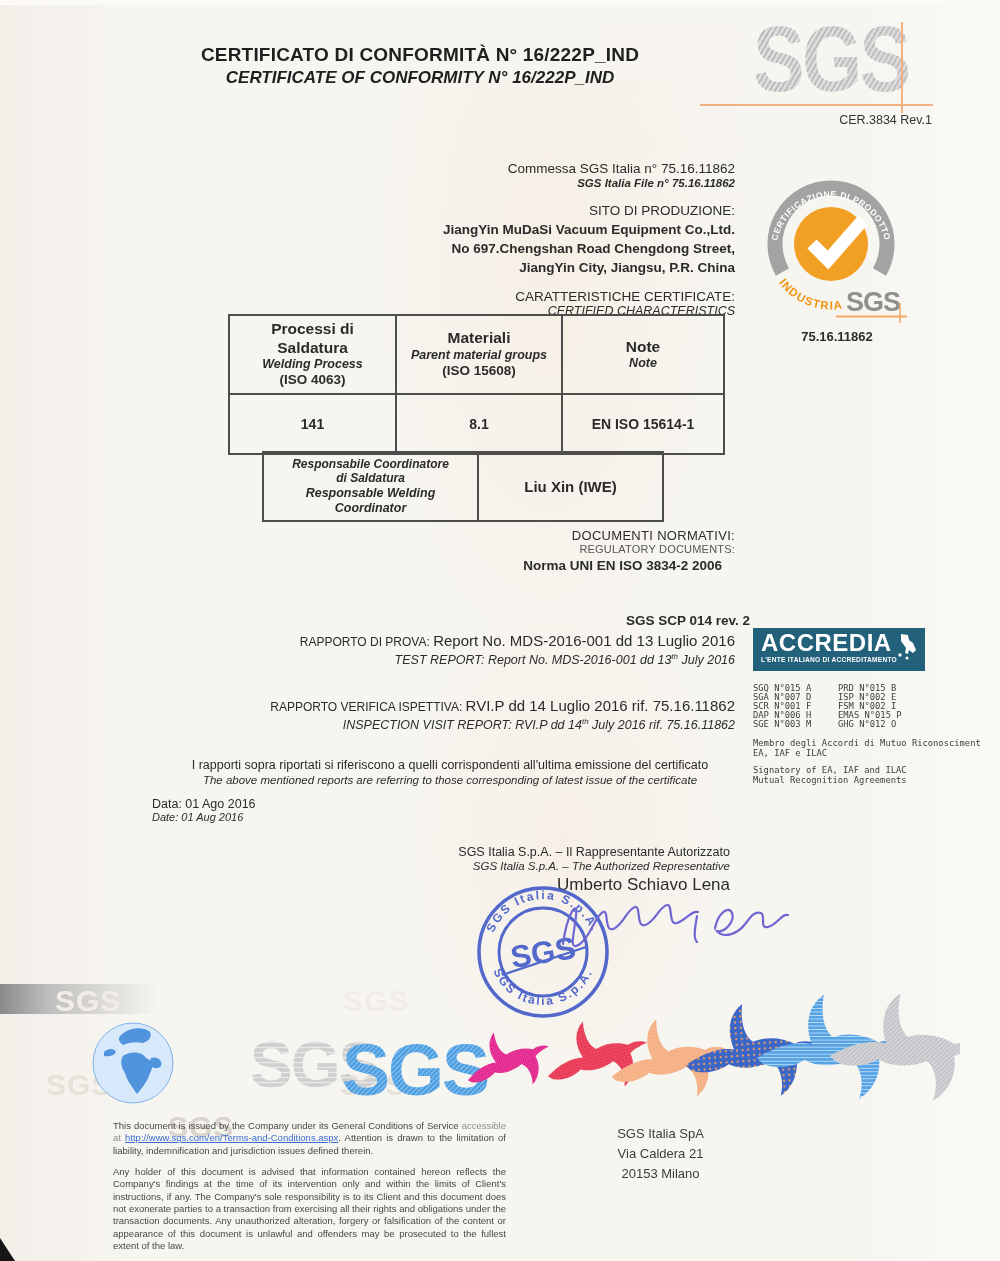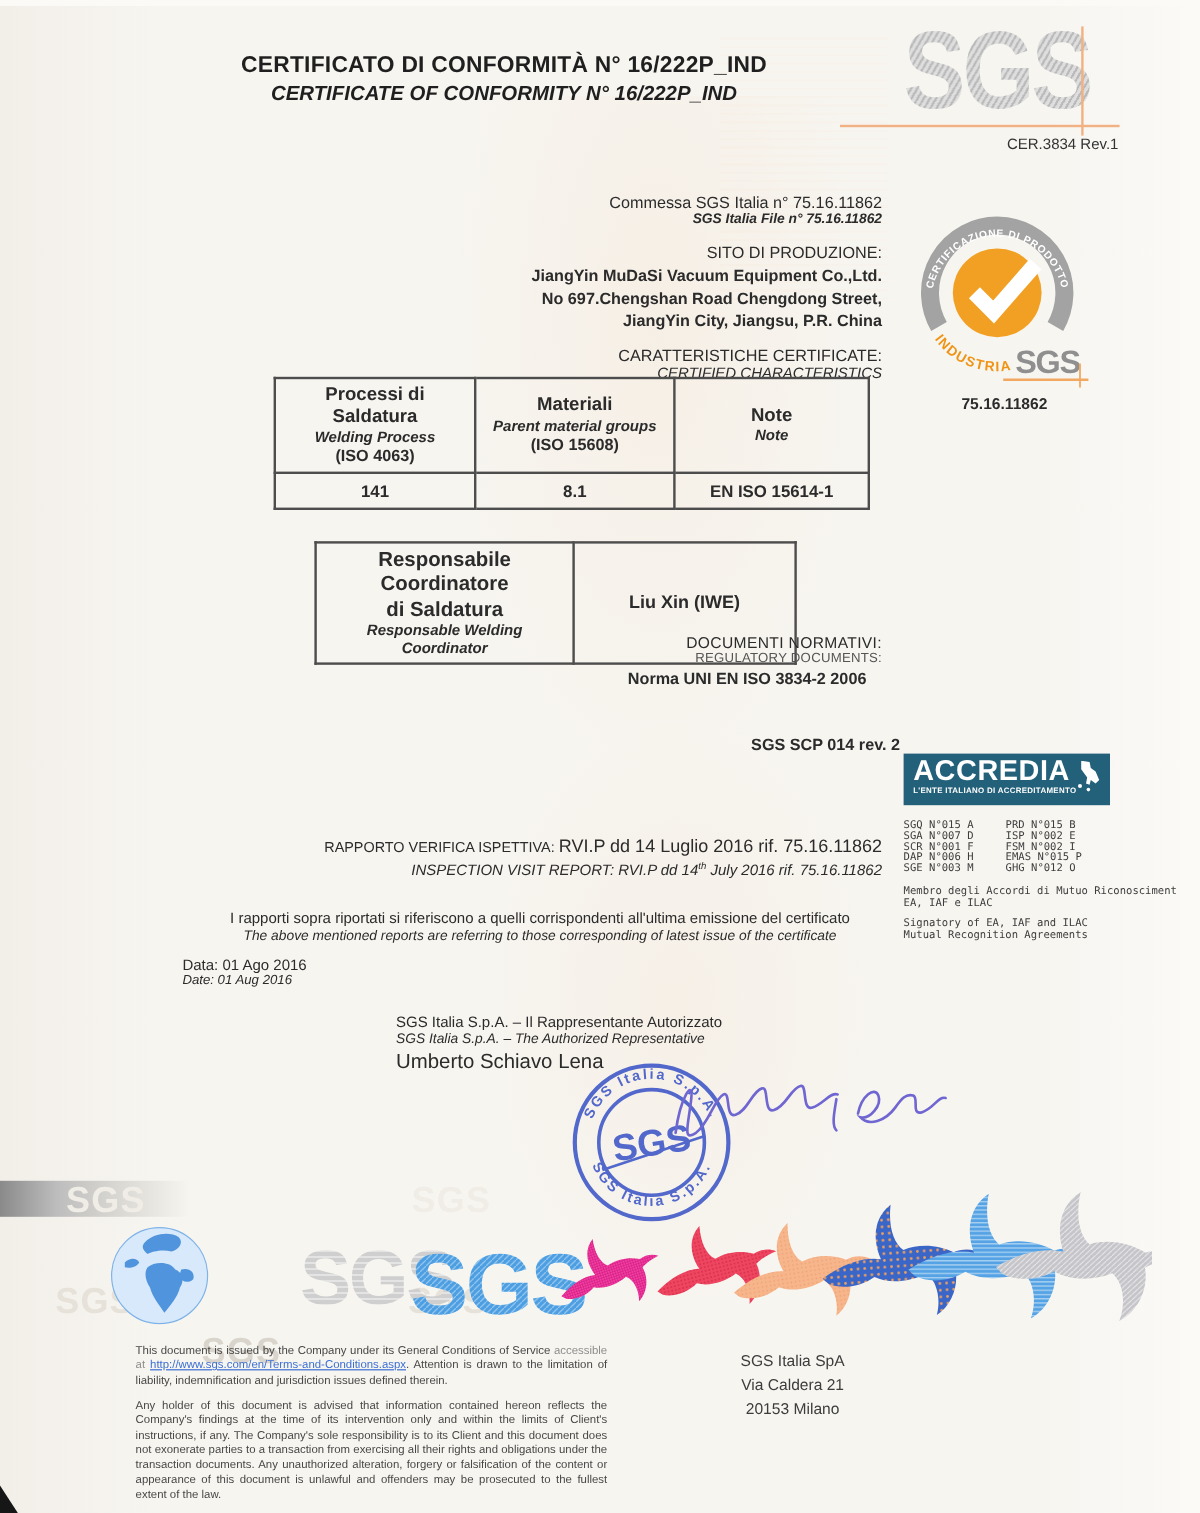--- a/index.html
+++ b/index.html
@@ -44,21 +44,21 @@
 
   .char-label { left:335px; top:289px; width:400px; text-align:right; }
   .char-it { font-size:13.5px; }
   .char-en { font-size:12.5px; font-style:italic; }
 
   
   table { border-collapse:collapse; }
   .t1 { left:228px; top:314px; width:497px; }
   .t1 td { border:2px solid #4d4d4d; text-align:center; vertical-align:middle; padding:4px 6px; }
   .t1 .hrow td { height:70px; }
-  .t1 .vrow td { height:30px; font-weight:bold; font-size:14px; }
+  .t1 .vrow td { height:60px; font-weight:bold; font-size:14px; }
   .th-title { font-size:15.5px; font-weight:bold; white-space:pre-line; line-height:1.2; }
   .th-sub { font-size:12.5px; font-weight:bold; font-style:italic; line-height:1.2; }
   .th-iso { font-size:13.5px; font-weight:bold; line-height:1.25; }
 
   .t2 { left:262px; top:451px; width:402px; }
   .t2 td { border:2px solid #4d4d4d; text-align:center; vertical-align:middle; padding:4px 6px; height:46px; }
 
   .regulatory { left:335px; top:528px; width:400px; text-align:right; }
   .reg-it { font-size:13px; letter-spacing:.3px; }
   .reg-en { font-size:11px; color:#555; letter-spacing:.2px; }
@@ -87,21 +87,21 @@
   .acc-small { font-family:"DejaVu Sans Mono", monospace; font-size:8.8px; line-height:1.18; color:#3d3d3d; white-space:pre-line; }
 
   .closing { left:150px; top:758px; width:600px; text-align:center; }
   .closing-it { font-size:12.5px; }
   .closing-en { font-size:11.5px; font-style:italic; margin-top:2px; }
 
   .dateblk { left:152px; top:797px; }
   .date-it { font-size:12.5px; }
   .date-en { font-size:11px; font-style:italic; }
 
-  .rep-block { left:330px; top:845px; width:400px; text-align:left; }
+  .rep-block { left:330px; top:845px; width:400px; text-align:right; }
   .repb-1 { font-size:12.5px; }
   .repb-2 { font-size:11.5px; font-style:italic; margin-top:1px; }
   .repb-name { font-size:17px; margin-top:3px; }
 
   
   .grey-streak { left:0; top:984px; width:158px; height:30px;
     background:linear-gradient(90deg,#8a8a8a 0,#bdbdbd 30%,#d8d6d1 60%,rgba(220,218,212,0)); }
   .ghost { font-weight:bold; font-size:30px; letter-spacing:1px; }
   .address { left:588px; top:1124px; width:145px; text-align:center; font-size:13px;
     line-height:1.55; color:#3d3d3d; }
@@ -196,36 +196,40 @@
       <td>8.1</td>
       <td>EN ISO 15614-1</td>
     </tr>
   </tbody>
     </table>
 
   <table class="abs t2">
     <tbody>
         <tr>
       <td style="width:215px;">
-        <div class="th-title" style="font-size:17px;">Responsabile Coordinatore
+        <div class="th-title" style="font-size:12px;font-style:italic;">Responsabile Coordinatore
 di Saldatura</div>
         <div class="th-sub">Responsable Welding Coordinator</div>
       </td>
       <td style="font-weight:bold; font-size:15px;">Liu Xin (IWE)</td>
     </tr>
   </tbody>
     </table>
 
   <div class="abs regulatory">
     <div class="reg-it">DOCUMENTI NORMATIVI:</div>
     <div class="reg-en">REGULATORY DOCUMENTS:</div>
   </div>
   <div class="abs norma">Norma UNI EN ISO 3834-2 2006</div>
   <div class="abs scp">SGS SCP 014 rev. 2</div>
 
+  <div class="abs rapporto1 report-line">
+    <div><span class="rep-label">RAPPORTO DI PROVA: </span><span class="rep-value">Report No. MDS-2016-001 dd 13 Luglio 2016</span></div>
+    <div class="rep-en"><span>TEST REPORT: Report No. MDS-2016-001 dd 13</span><sup>th</sup><span> July 2016</span></div>
+  </div>
 
   <div class="abs rapporto2 report-line">
     <div><span class="rep-label">RAPPORTO VERIFICA ISPETTIVA: </span><span class="rep-value">RVI.P dd 14 Luglio 2016 rif. 75.16.11862</span></div>
     <div class="rep-en"><span>INSPECTION VISIT REPORT: RVI.P dd 14</span><sup>th</sup><span> July 2016 rif. 75.16.11862</span></div>
   </div>
 
   <div class="abs accredia-box">
     <span class="accredia-name">ACCREDIA</span>
     <svg class="italy-icon" width="20" height="26" viewBox="0 0 20 26">
       <path d="M4,0 l7,1 l1,5 l4,3 l3,7 l-3,3 l-4,-3 l-1,4 l-3,-1 l1,-5 l-5,-7 z" fill="#ffffff"></path>

